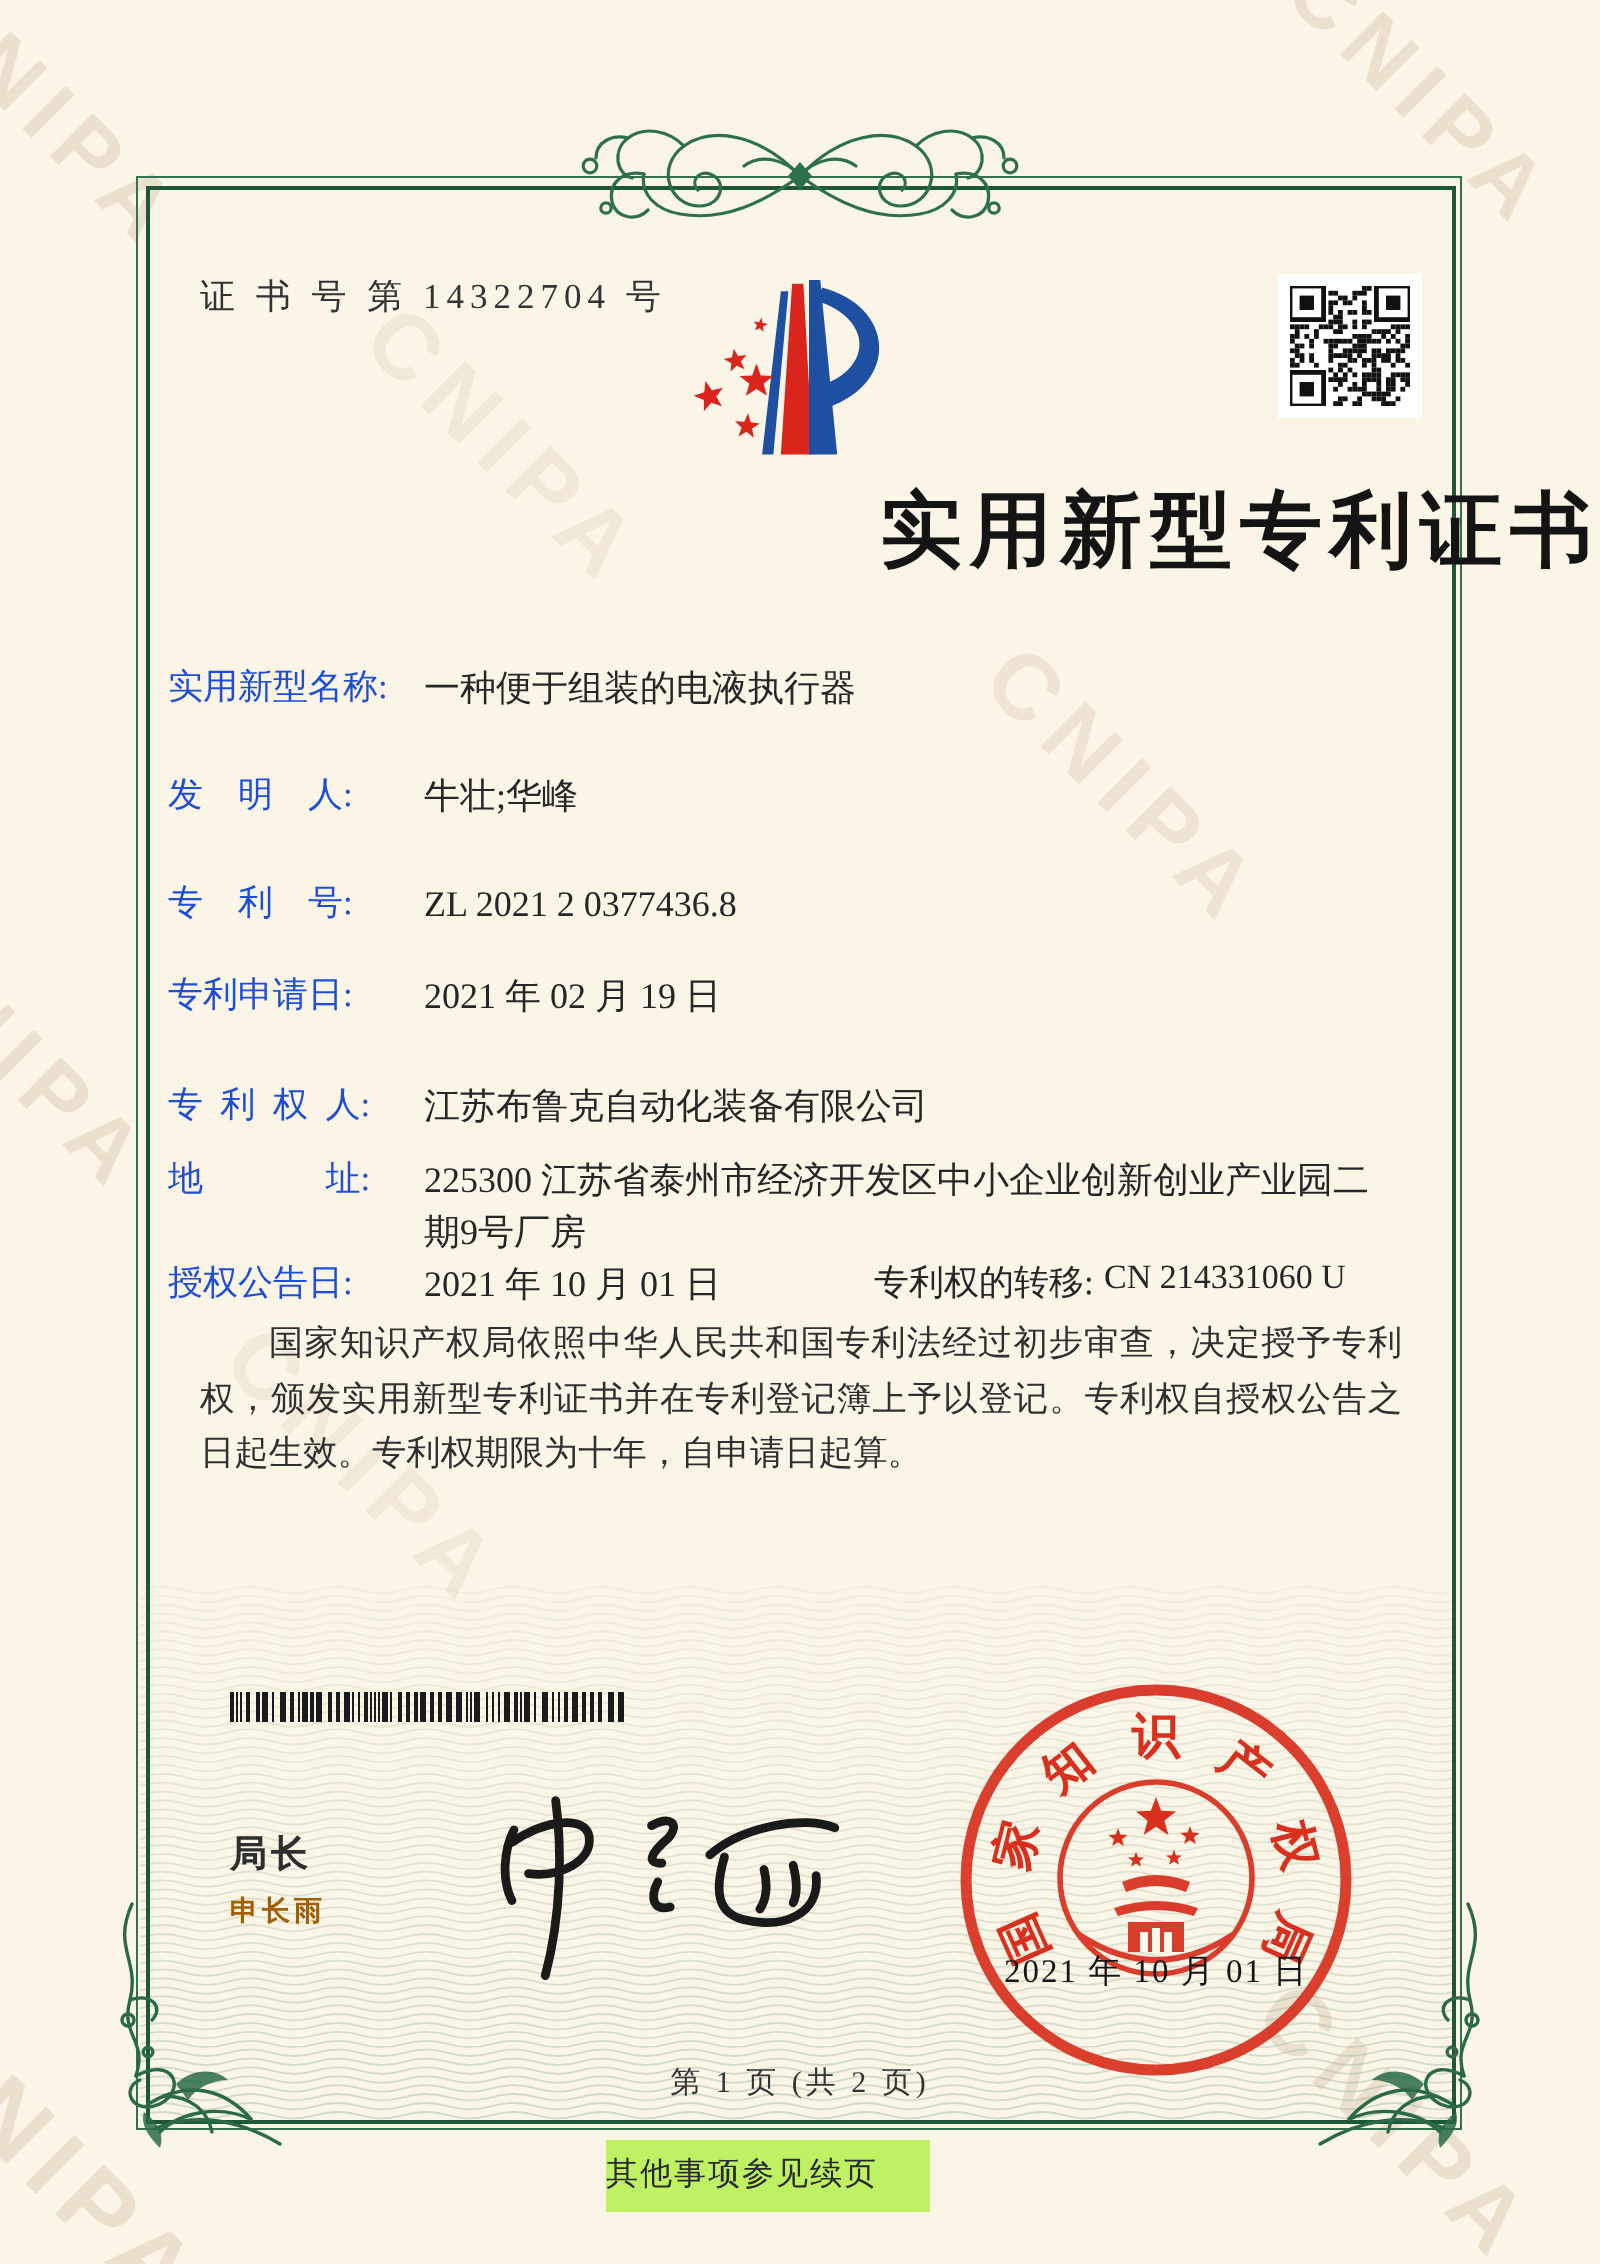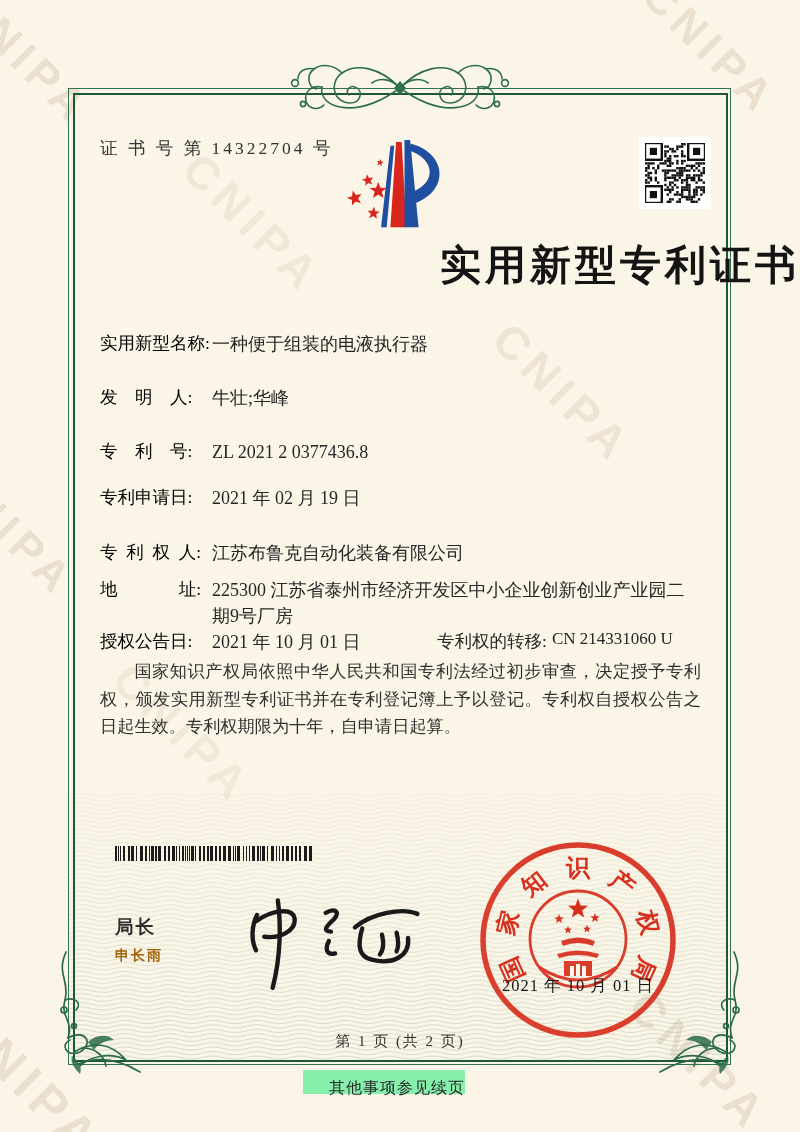--- a/index.html
+++ b/index.html
@@ -24,21 +24,21 @@
                border:2.6px solid #1d573a}
   
   .cert-no{position:absolute;left:100px;top:136px;font-size:17.5px;letter-spacing:3px;color:#333}
   .logo{position:absolute;left:336px;top:134px;width:122px;height:104px}
   .qr-box{position:absolute;left:639px;top:137px;width:72px;height:72px;background:#fff}
   .qr-box svg{position:absolute;left:6px;top:6px}
   .title{position:absolute;left:0;top:238px;width:800px;text-align:right;
          font-size:41px;font-weight:600;letter-spacing:4px;color:#141414}
   
   .field-row{position:absolute;left:0;top:0;width:800px}
-  .lbl{position:absolute;left:100px;white-space:pre;font-size:17.5px;color:#000000}
+  .lbl{position:absolute;left:84px;white-space:pre;font-size:17.5px;color:#1d4ed8}
   .val{position:absolute;left:212px;width:489px;font-size:18px;color:#262626;line-height:26px}
   .r0{top:331px}.r1{top:385px}.r2{top:439px}.r3{top:485px}.r4{top:540px}.r5{top:577px}
   .grant{top:629px}
   .lbl2{position:absolute;left:437px;white-space:pre;font-size:17.5px}
   .val2{position:absolute;left:552px;font-size:17px}
   
   .body-text{position:absolute;left:100px;top:658px;width:601px;font-size:17.2px;
              line-height:27.5px;text-align:justify;color:#303030}
   .body-text p{margin:0;text-indent:2em}
   
@@ -51,22 +51,22 @@
   
   .seal-svg{position:absolute;left:473px;top:835px;width:210px;height:210px}
   .seal-ring{position:absolute;left:473px;top:835px;width:210px;height:210px;pointer-events:none}
   .seal-ring span{position:absolute;left:50%;top:50%;font-size:24px;font-weight:700;
                   color:#d8301f;font-family:"Liberation Serif","DejaVu Serif",serif}
   .seal-date{position:absolute;left:480px;top:975px;width:196px;text-align:center;
              font-size:16.5px;color:#161616;letter-spacing:1px}
   
   .page-info{position:absolute;left:0;top:1032px;width:800px;text-align:center;
              font-size:15px;color:#333;letter-spacing:2px}
-  .note-box{position:absolute;left:303px;top:1070px;width:162px;height:24px;background:#86efac;
-            text-align:right;line-height:36px;font-size:16px;color:#2a2a2a;letter-spacing:1px}
+  .note-box{position:absolute;left:303px;top:1070px;width:162px;height:36px;background:#bef264;
+            text-align:left;line-height:36px;font-size:16px;color:#2a2a2a;letter-spacing:1px}
   .waves{position:absolute;left:70px;top:792px;pointer-events:none}
   .ornament{position:absolute;pointer-events:none}
   .crest{left:268px;top:57px}
   .corner-l{left:52px;top:948px}
   .corner-r{left:648px;top:948px;transform:scaleX(-1)}
 </style>
 </head>
 <body>
 
 <span class="wm wm1">CNIPA</span>

